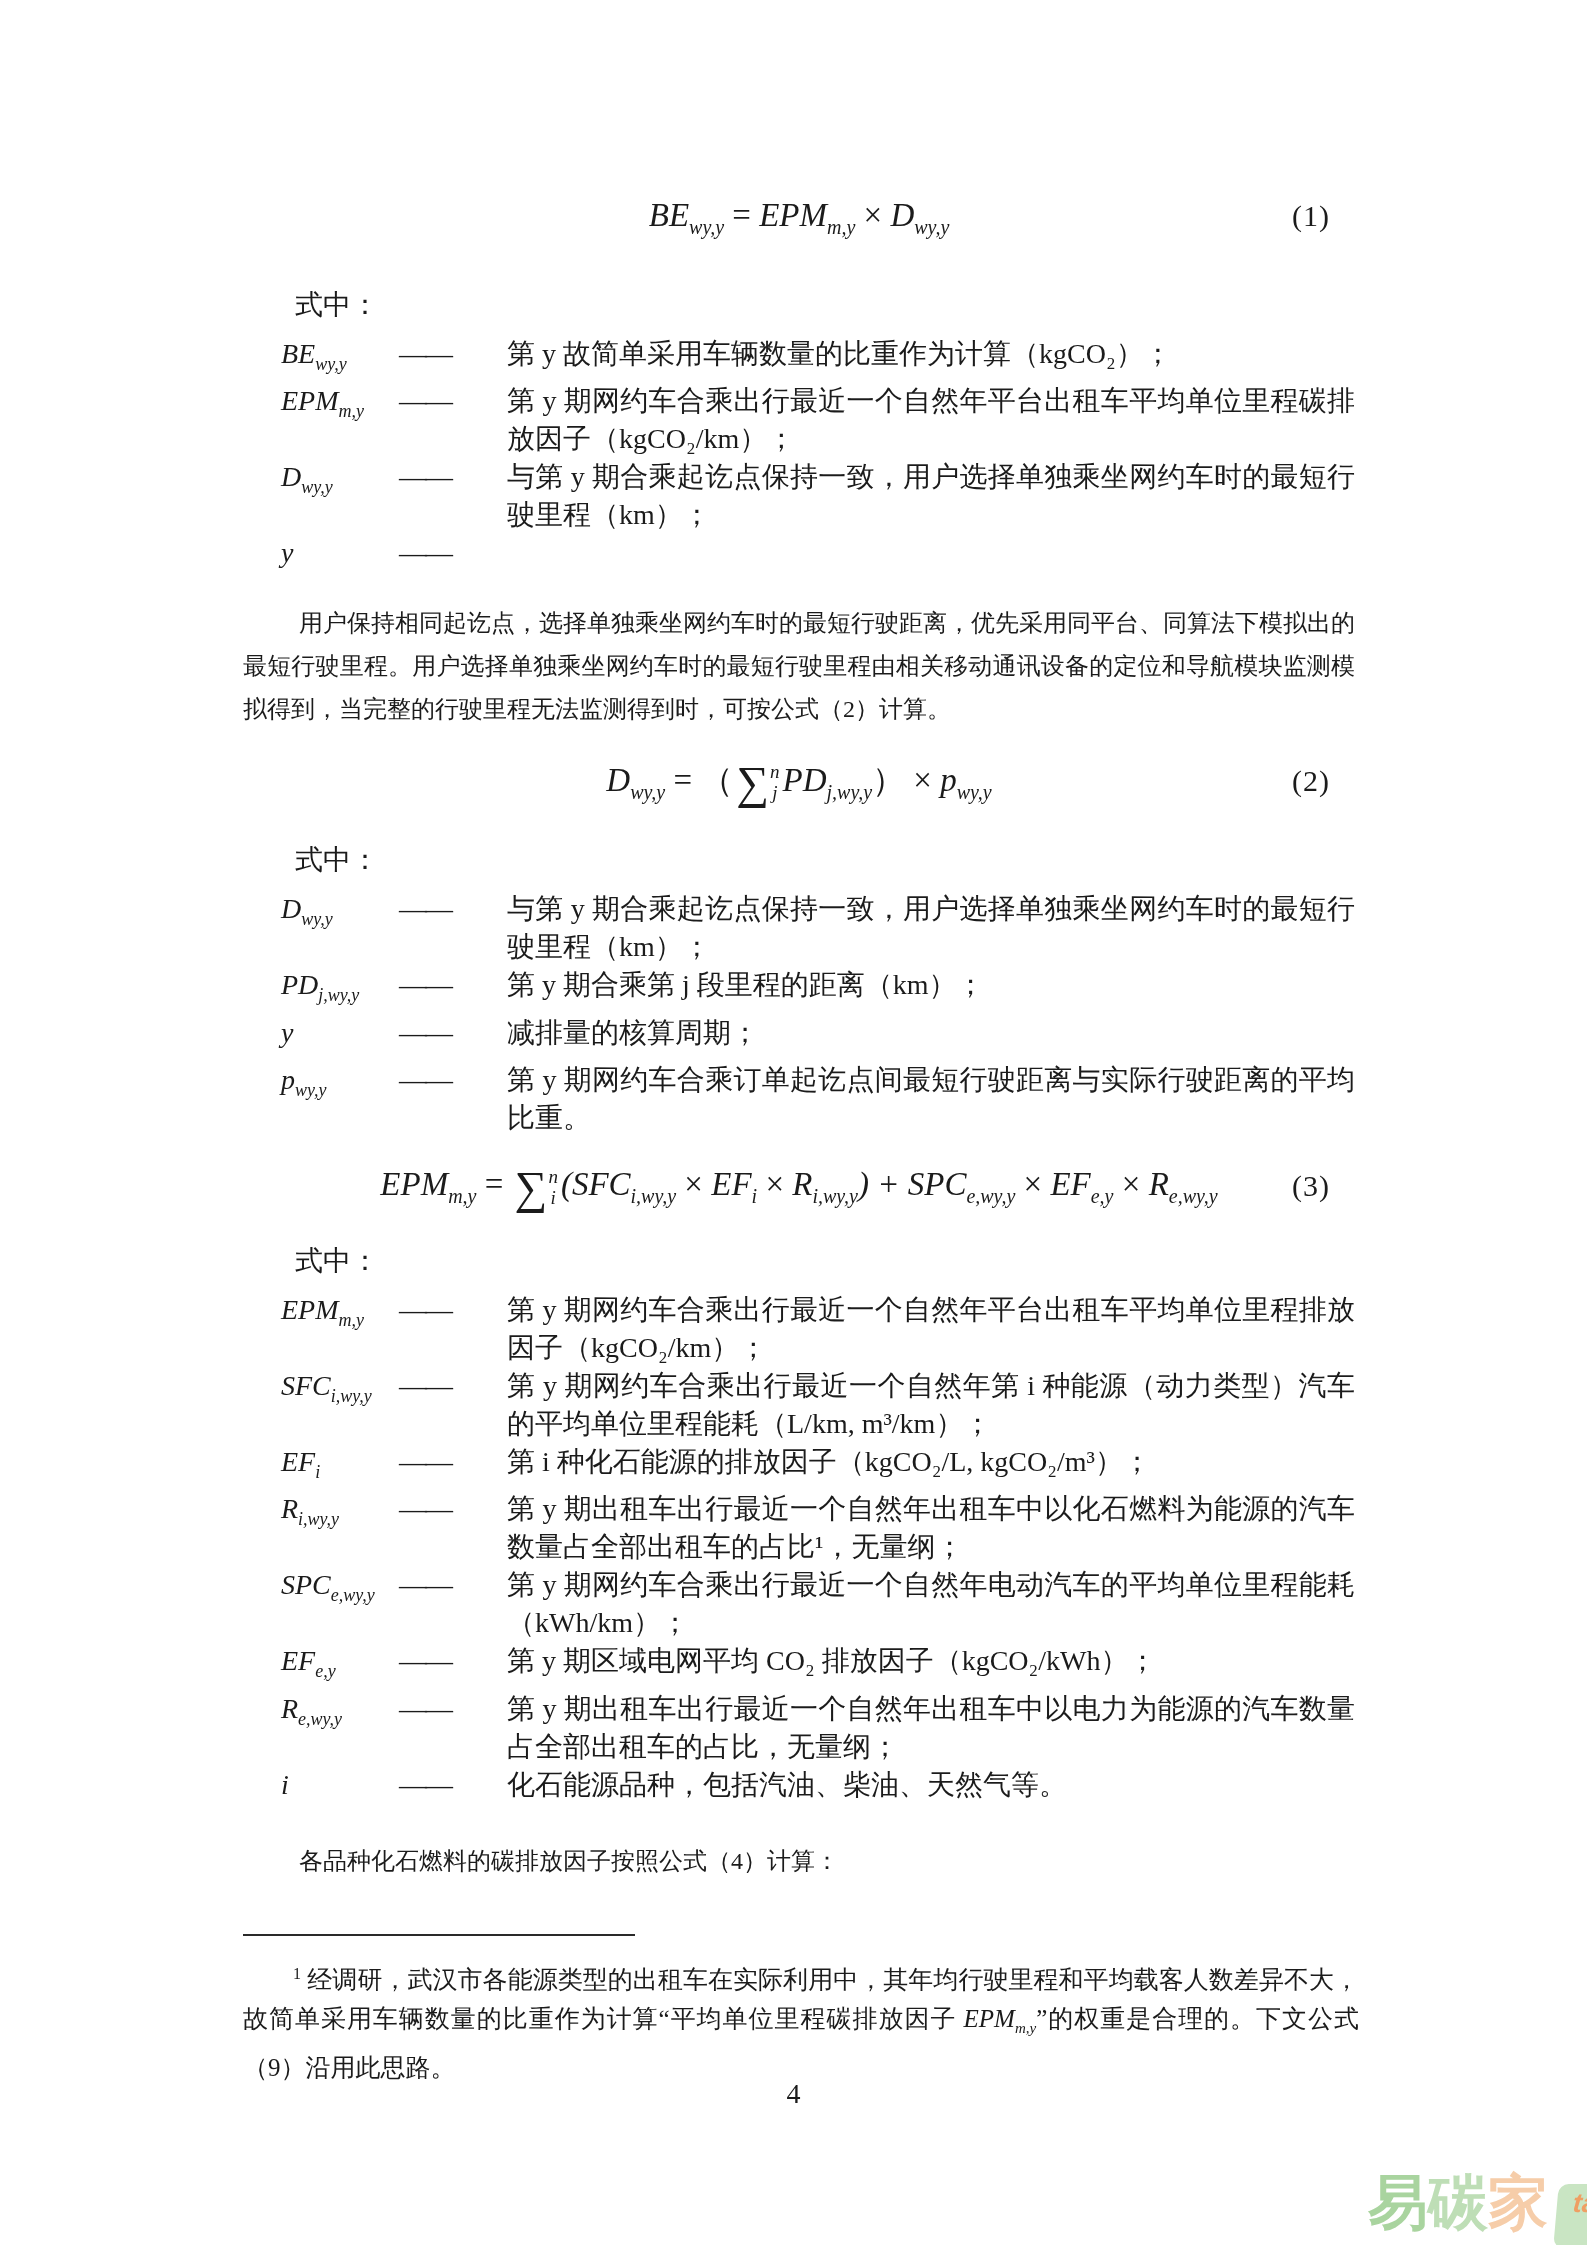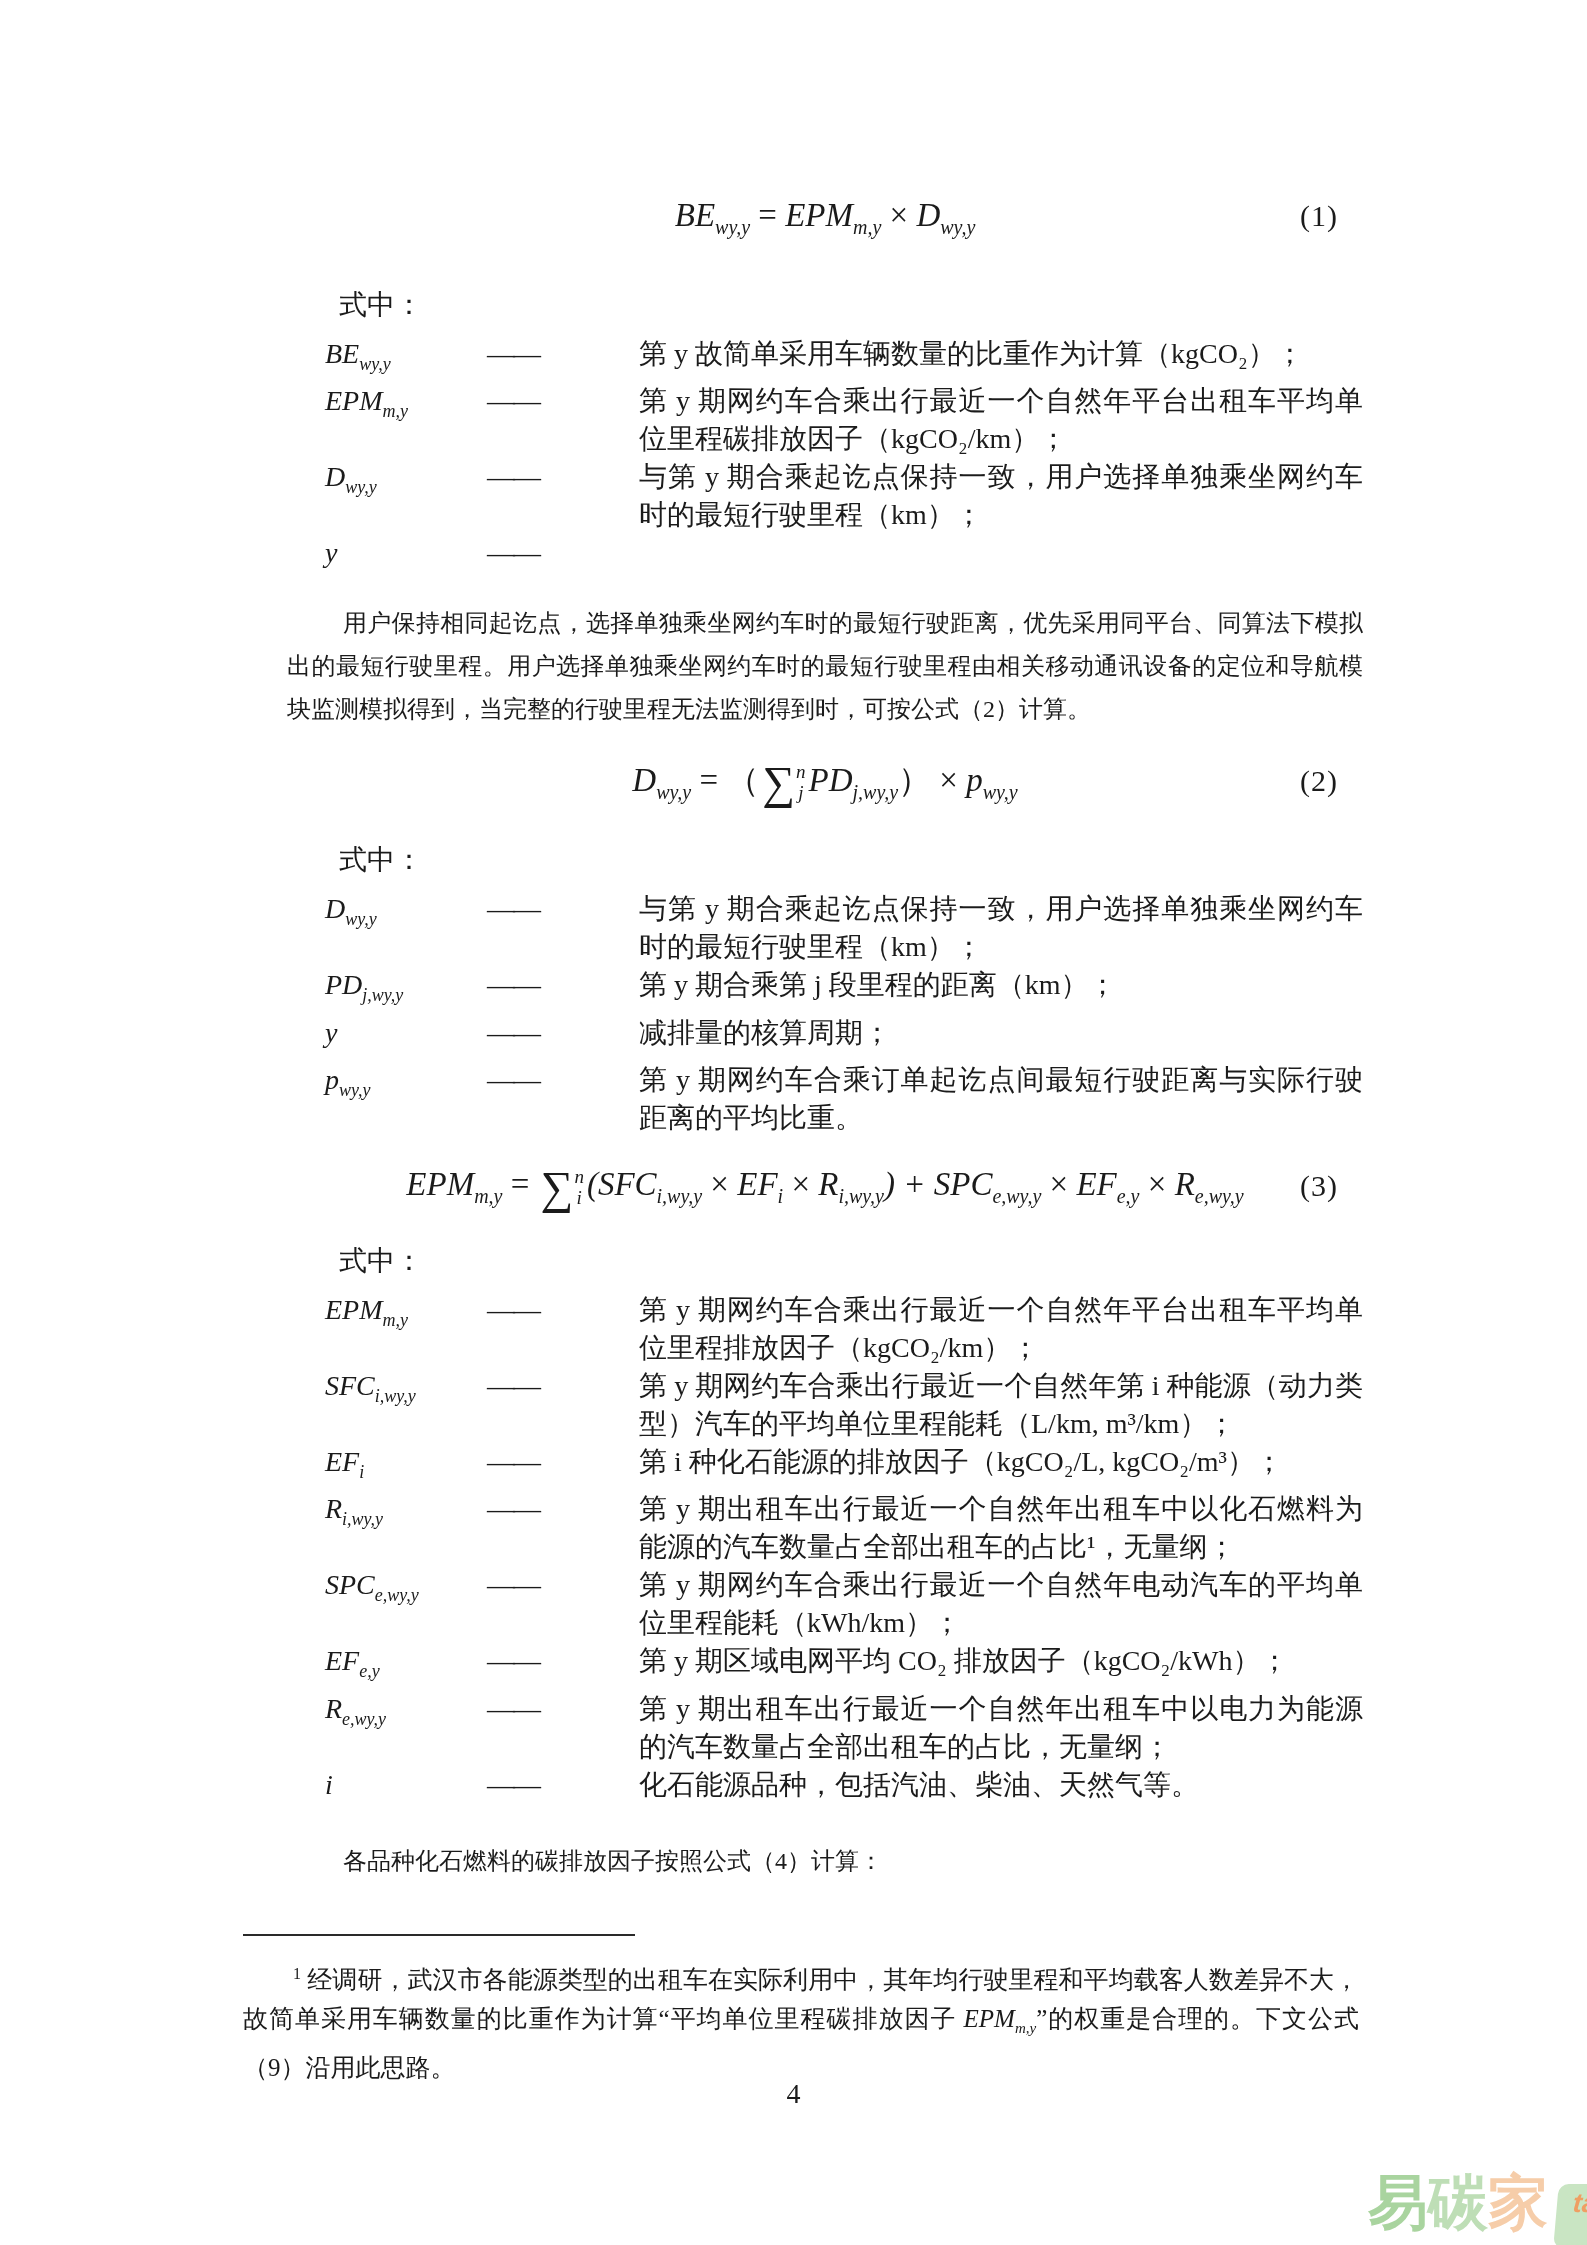--- a/index.html
+++ b/index.html
@@ -5,21 +5,21 @@
   html,body{margin:0;padding:0;background:#e8e8e8;}
   .page{
     position:relative;
     width:1587px;height:2245px;
     margin:0 auto;
     background:#ffffff;
     overflow:hidden;
     color:#1b1b1b;
     font-family:"Liberation Serif","DejaVu Serif",serif;
   }
-  .content{position:absolute;left:243px;right:224px;top:0;margin-left:44px;}
+  .content{position:absolute;left:243px;right:232px;top:0;}
 
   
   .formula-row{position:relative;text-align:center;font-size:33px;font-style:italic;line-height:1.4;white-space:nowrap;}
   .formula-row .v{font-style:italic;}
   .formula-row .o{font-style:normal;}
   .formula-row sub{font-size:20px;font-style:italic;}
   .formula-label{position:absolute;right:25px;top:50%;transform:translateY(-50%);font-style:normal;font-size:30px;letter-spacing:1px;}
   .sum{display:inline-flex;align-items:center;vertical-align:middle;margin:0 3px;}
   .sigma{font-size:46px;font-style:normal;line-height:1;}
   .limits{display:inline-flex;flex-direction:column;justify-content:center;font-size:19px;font-style:italic;line-height:1.1;margin-left:1px;}
@@ -29,21 +29,21 @@
 
   
   .shizhong{font-size:28px;line-height:40px;margin:0 0 10px 52px;}
   .para{font-size:24px;line-height:43px;text-align:justify;margin:0;}
   .indent{text-indent:56px;}
   .p1{margin-top:20px;}
   .p2,.p3{margin-top:26px;text-align:left;}
 
   
   .def-list{margin-left:38px;margin-bottom:6px;}
-  .def-row{display:grid;grid-template-columns:118px 108px 1fr;align-items:baseline;font-size:28px;line-height:38px;gap:44px;}
+  .def-row{display:grid;grid-template-columns:118px 108px 1fr;align-items:baseline;font-size:28px;line-height:38px;}
   .def-term{font-style:italic;white-space:nowrap;}
   .def-term sub{font-size:18px;}
   .def-dash{letter-spacing:-2px;}
   .def-desc{text-align:justify;}
 
   
   .footnote-area{position:absolute;left:243px;right:228px;top:1934px;}
   .divider{width:392px;border-top:2px solid #2a2a2a;margin-bottom:18px;}
   .footnote{font-size:25px;line-height:39px;text-align:justify;text-indent:50px;margin:0;}
   .footnote sup{font-size:16px;}

